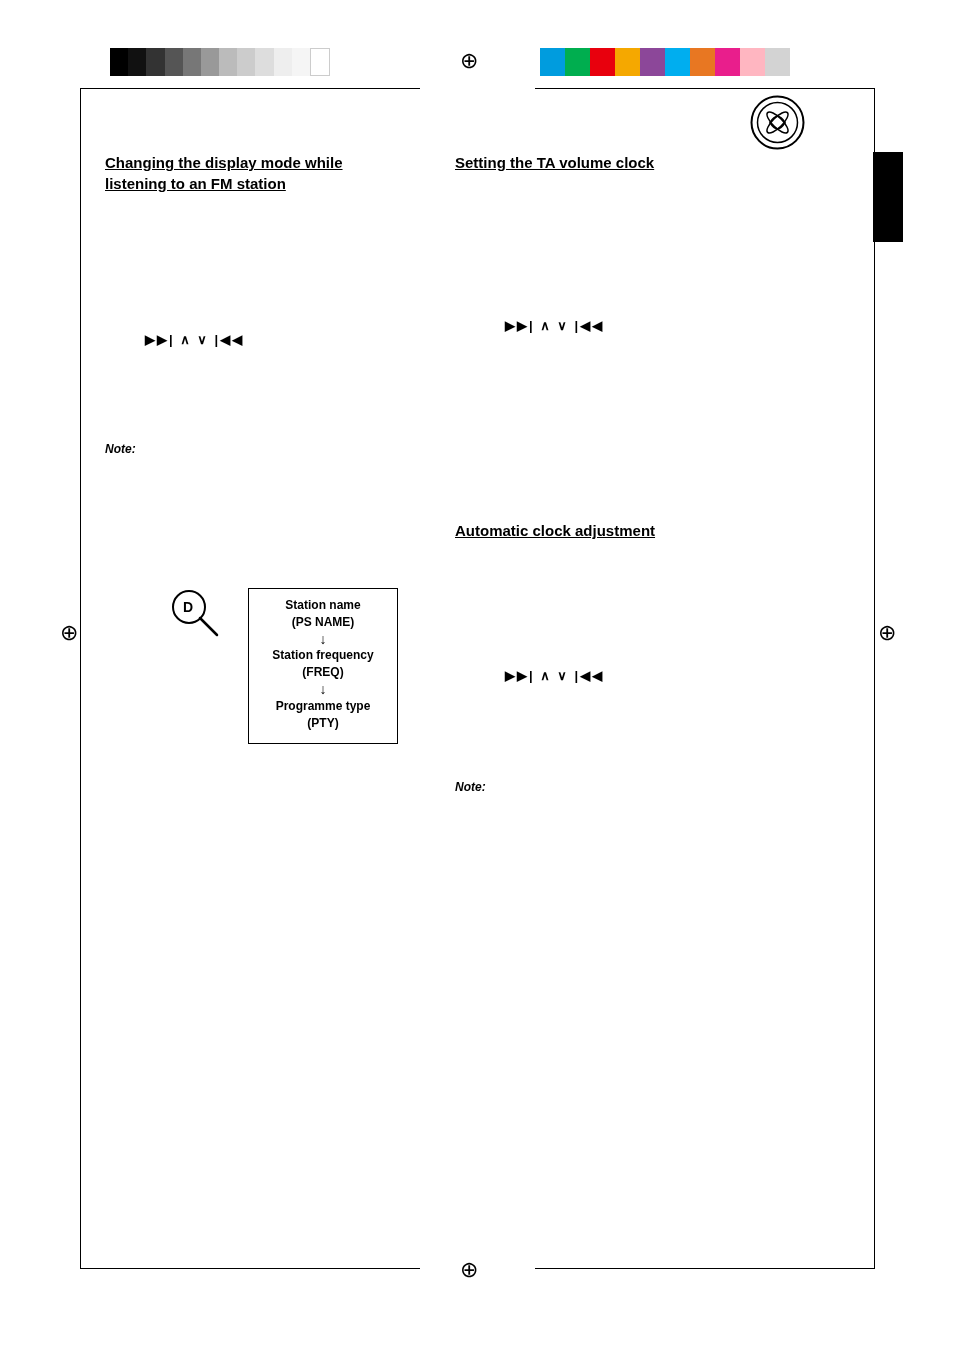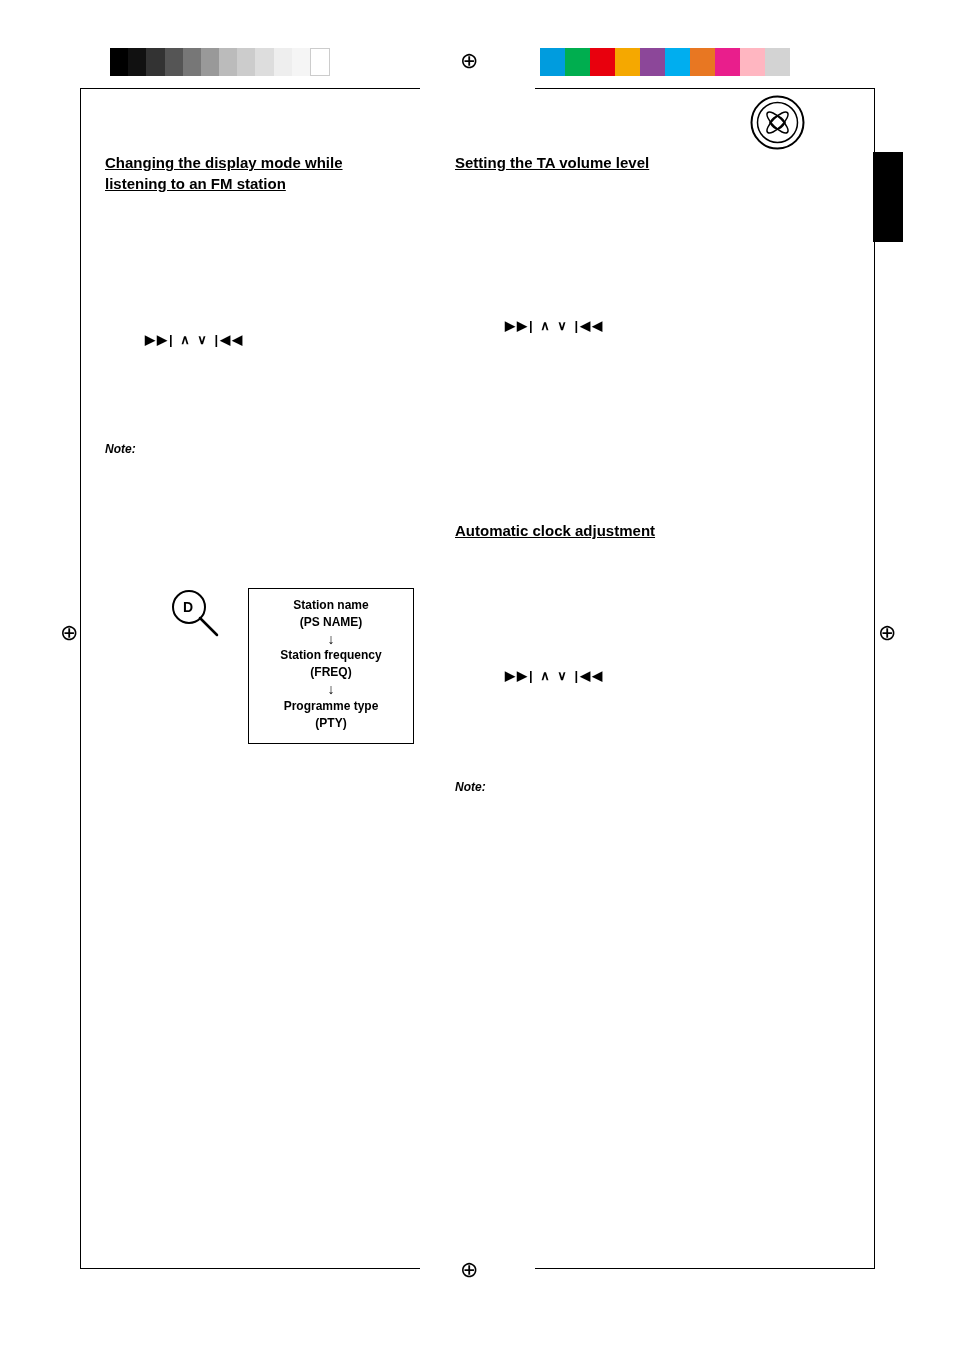--- a/index.html
+++ b/index.html
@@ -143,21 +143,21 @@
       font-style: italic;
       font-weight: bold;
       font-size: 12px;
     }
 
     
     .diagram-box {
       position: absolute;
       top: 588px;
       left: 248px;
-      width: 166px;
+      width: 150px;
       border: 1.5px solid #000;
       padding: 8px 12px 12px 12px;
     }
     .diagram-box .item {
       font-weight: bold;
       font-size: 12px;
       text-align: center;
       line-height: 1.4;
     }
     .diagram-box .arrow {
@@ -228,21 +228,21 @@
     <ellipse cx="27.5" cy="27.5" rx="5" ry="14" fill="none" stroke="#000" stroke-width="1.5" transform="rotate(-45 27.5 27.5)"></ellipse>
   </svg>
 </div>
 
 <div class="black-tab"></div>
 
 <div class="section-heading" style="top: 152px; left: 105px; max-width: 280px;">
   Changing the display mode while<br>listening to an FM station
 </div>
 
-<div class="section-heading" style="top: 152px; left: 455px;">Setting the TA volume level</div>
+<div class="section-heading" style="top: 152px; left: 455px;">Setting the TA volume clock</div>
 
 <div class="control-symbols" style="top: 332px; left: 145px;">▶▶| ∧    ∨ |◀◀</div>
 
 <div class="control-symbols" style="top: 318px; left: 505px;">▶▶| ∧    ∨ |◀◀</div>
 
 <div class="section-heading" style="top: 520px; left: 455px;">Automatic clock adjustment</div>
 
 <div class="note-label" style="top: 442px; left: 105px;">Note:</div>
 
 <div class="magnifier" style="top: 585px; left: 167px;">

